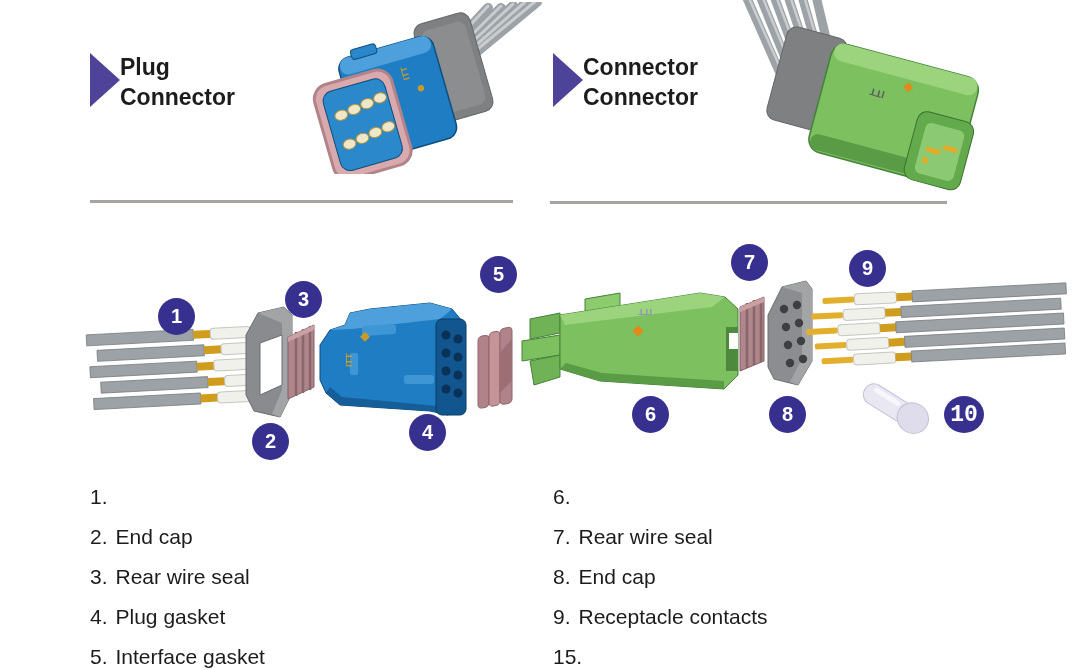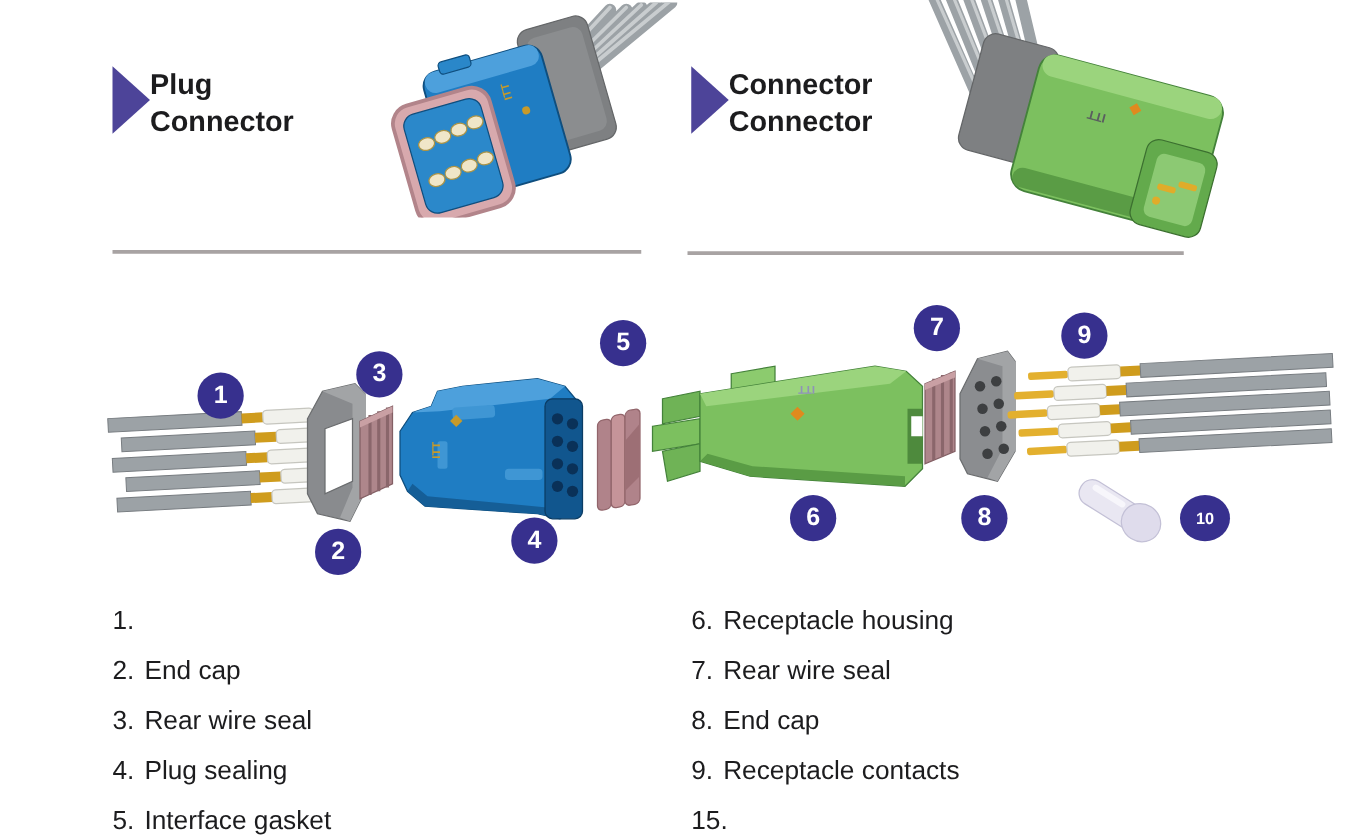--- a/index.html
+++ b/index.html
@@ -22,21 +22,21 @@
   
   .photo{position:absolute;}
   .photo-plug{left:292px;top:2px;}
   .photo-recep{left:738px;top:0px;}
   .exploded{position:absolute;left:0;top:235px;}
 
   
   .badge{position:absolute;width:37px;height:37px;border-radius:50%;background:#37308E;
          color:#ffffff;font-weight:bold;font-size:20px;display:flex;align-items:center;
          justify-content:center;}
-  .badge.b10{font-size:13px;width:40px;}
+  .badge.b10{font-size:23px;width:40px;font-family:Liberation Mono, monospace;}
 
   
   .plist{position:absolute;top:477px;font-size:21px;color:#1c1c1e;}
   .plist-left{left:90px;}
   .plist-right{left:553px;}
   .pitem{height:40px;display:flex;align-items:center;}
   .pnum{margin-right:8px;}
 </style>
 </head>
 <body>
@@ -312,32 +312,31 @@
     <div class="pitem">
       <span class="pnum">2.</span>
       <span>End cap</span>
     </div>
     <div class="pitem">
       <span class="pnum">3.</span>
       <span>Rear wire seal</span>
     </div>
     <div class="pitem">
       <span class="pnum">4.</span>
-      <span>Plug sealing</span>
+      <span>Plug gasket</span>
     </div>
     <div class="pitem">
       <span class="pnum">5.</span>
       <span>Interface gasket</span>
     </div>
   </div>
 
   <div class="plist plist-right">
     <div class="pitem">
       <span class="pnum">6.</span>
-      <span>Receptacle housing</span>
     </div>
     <div class="pitem">
       <span class="pnum">7.</span>
       <span>Rear wire seal</span>
     </div>
     <div class="pitem">
       <span class="pnum">8.</span>
       <span>End cap</span>
     </div>
     <div class="pitem">

